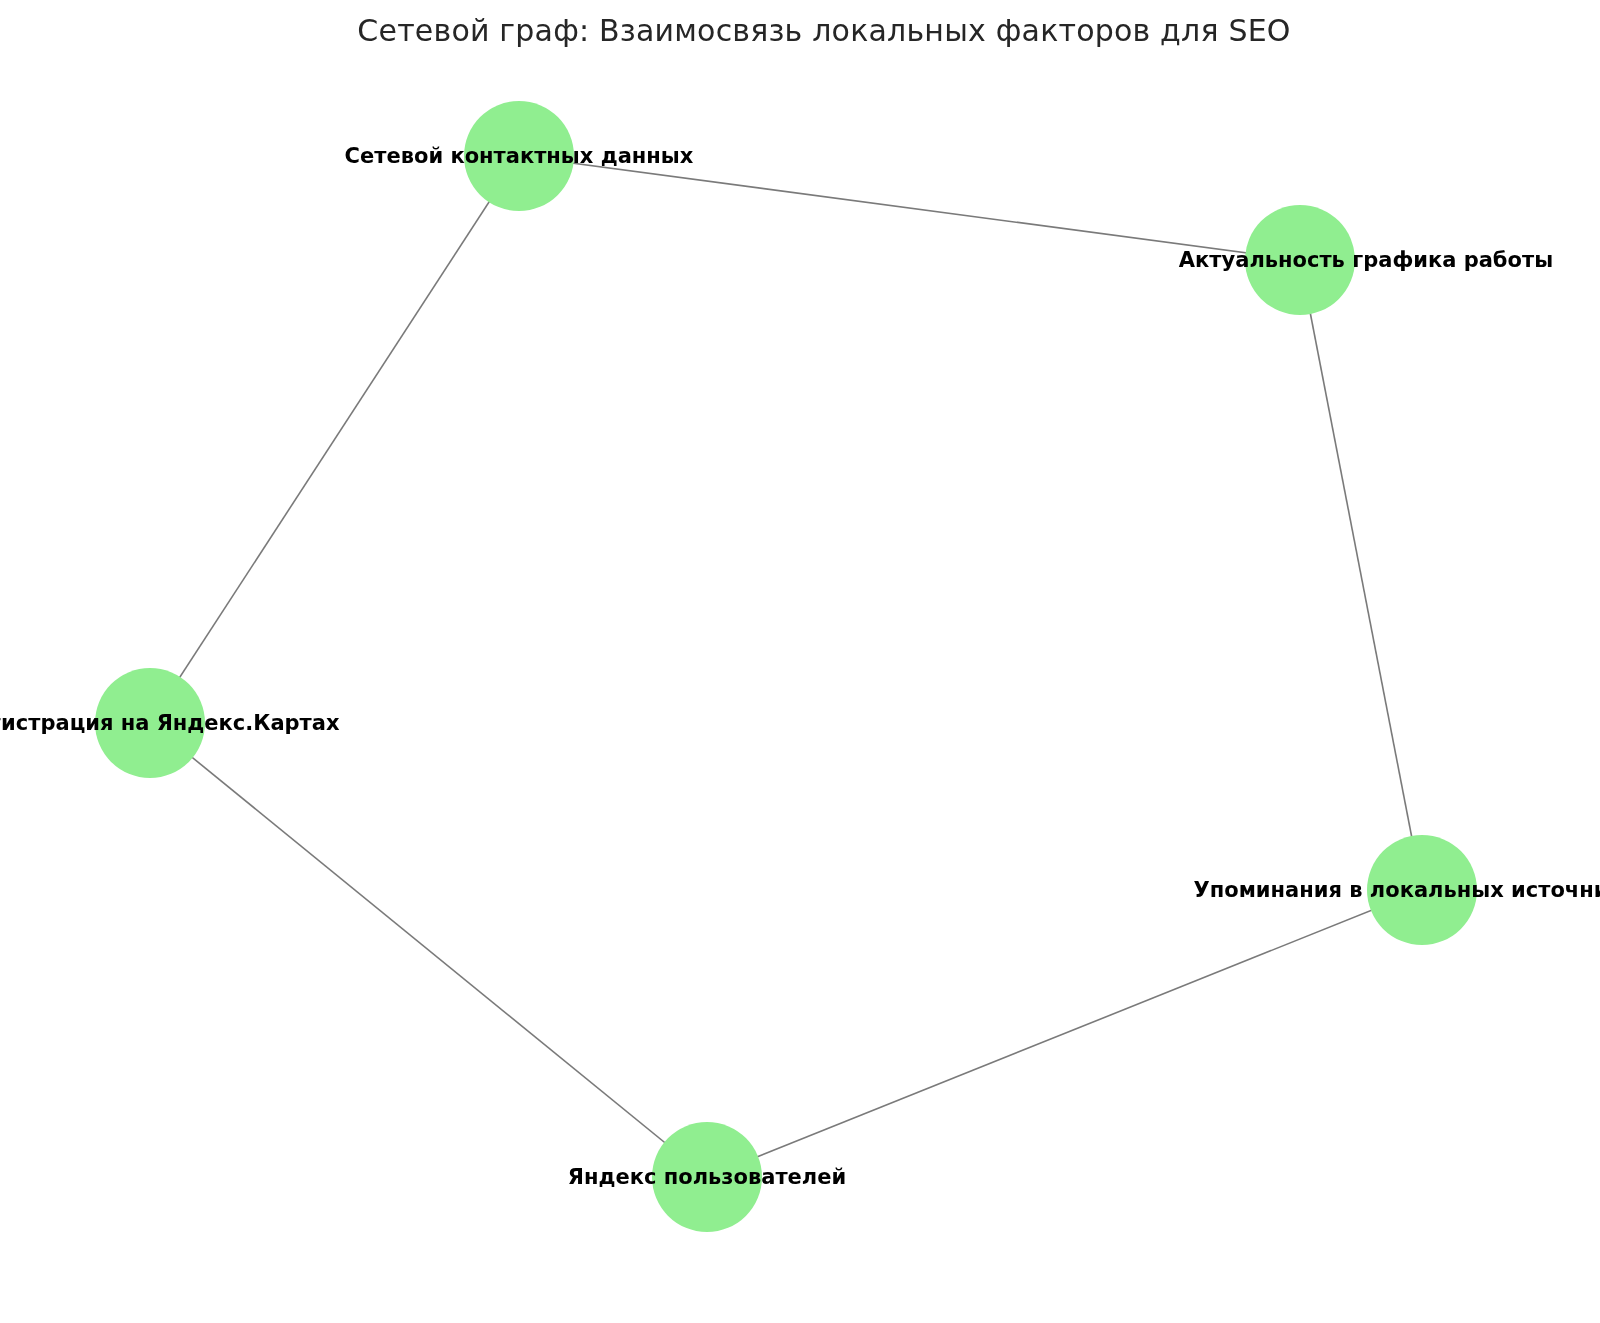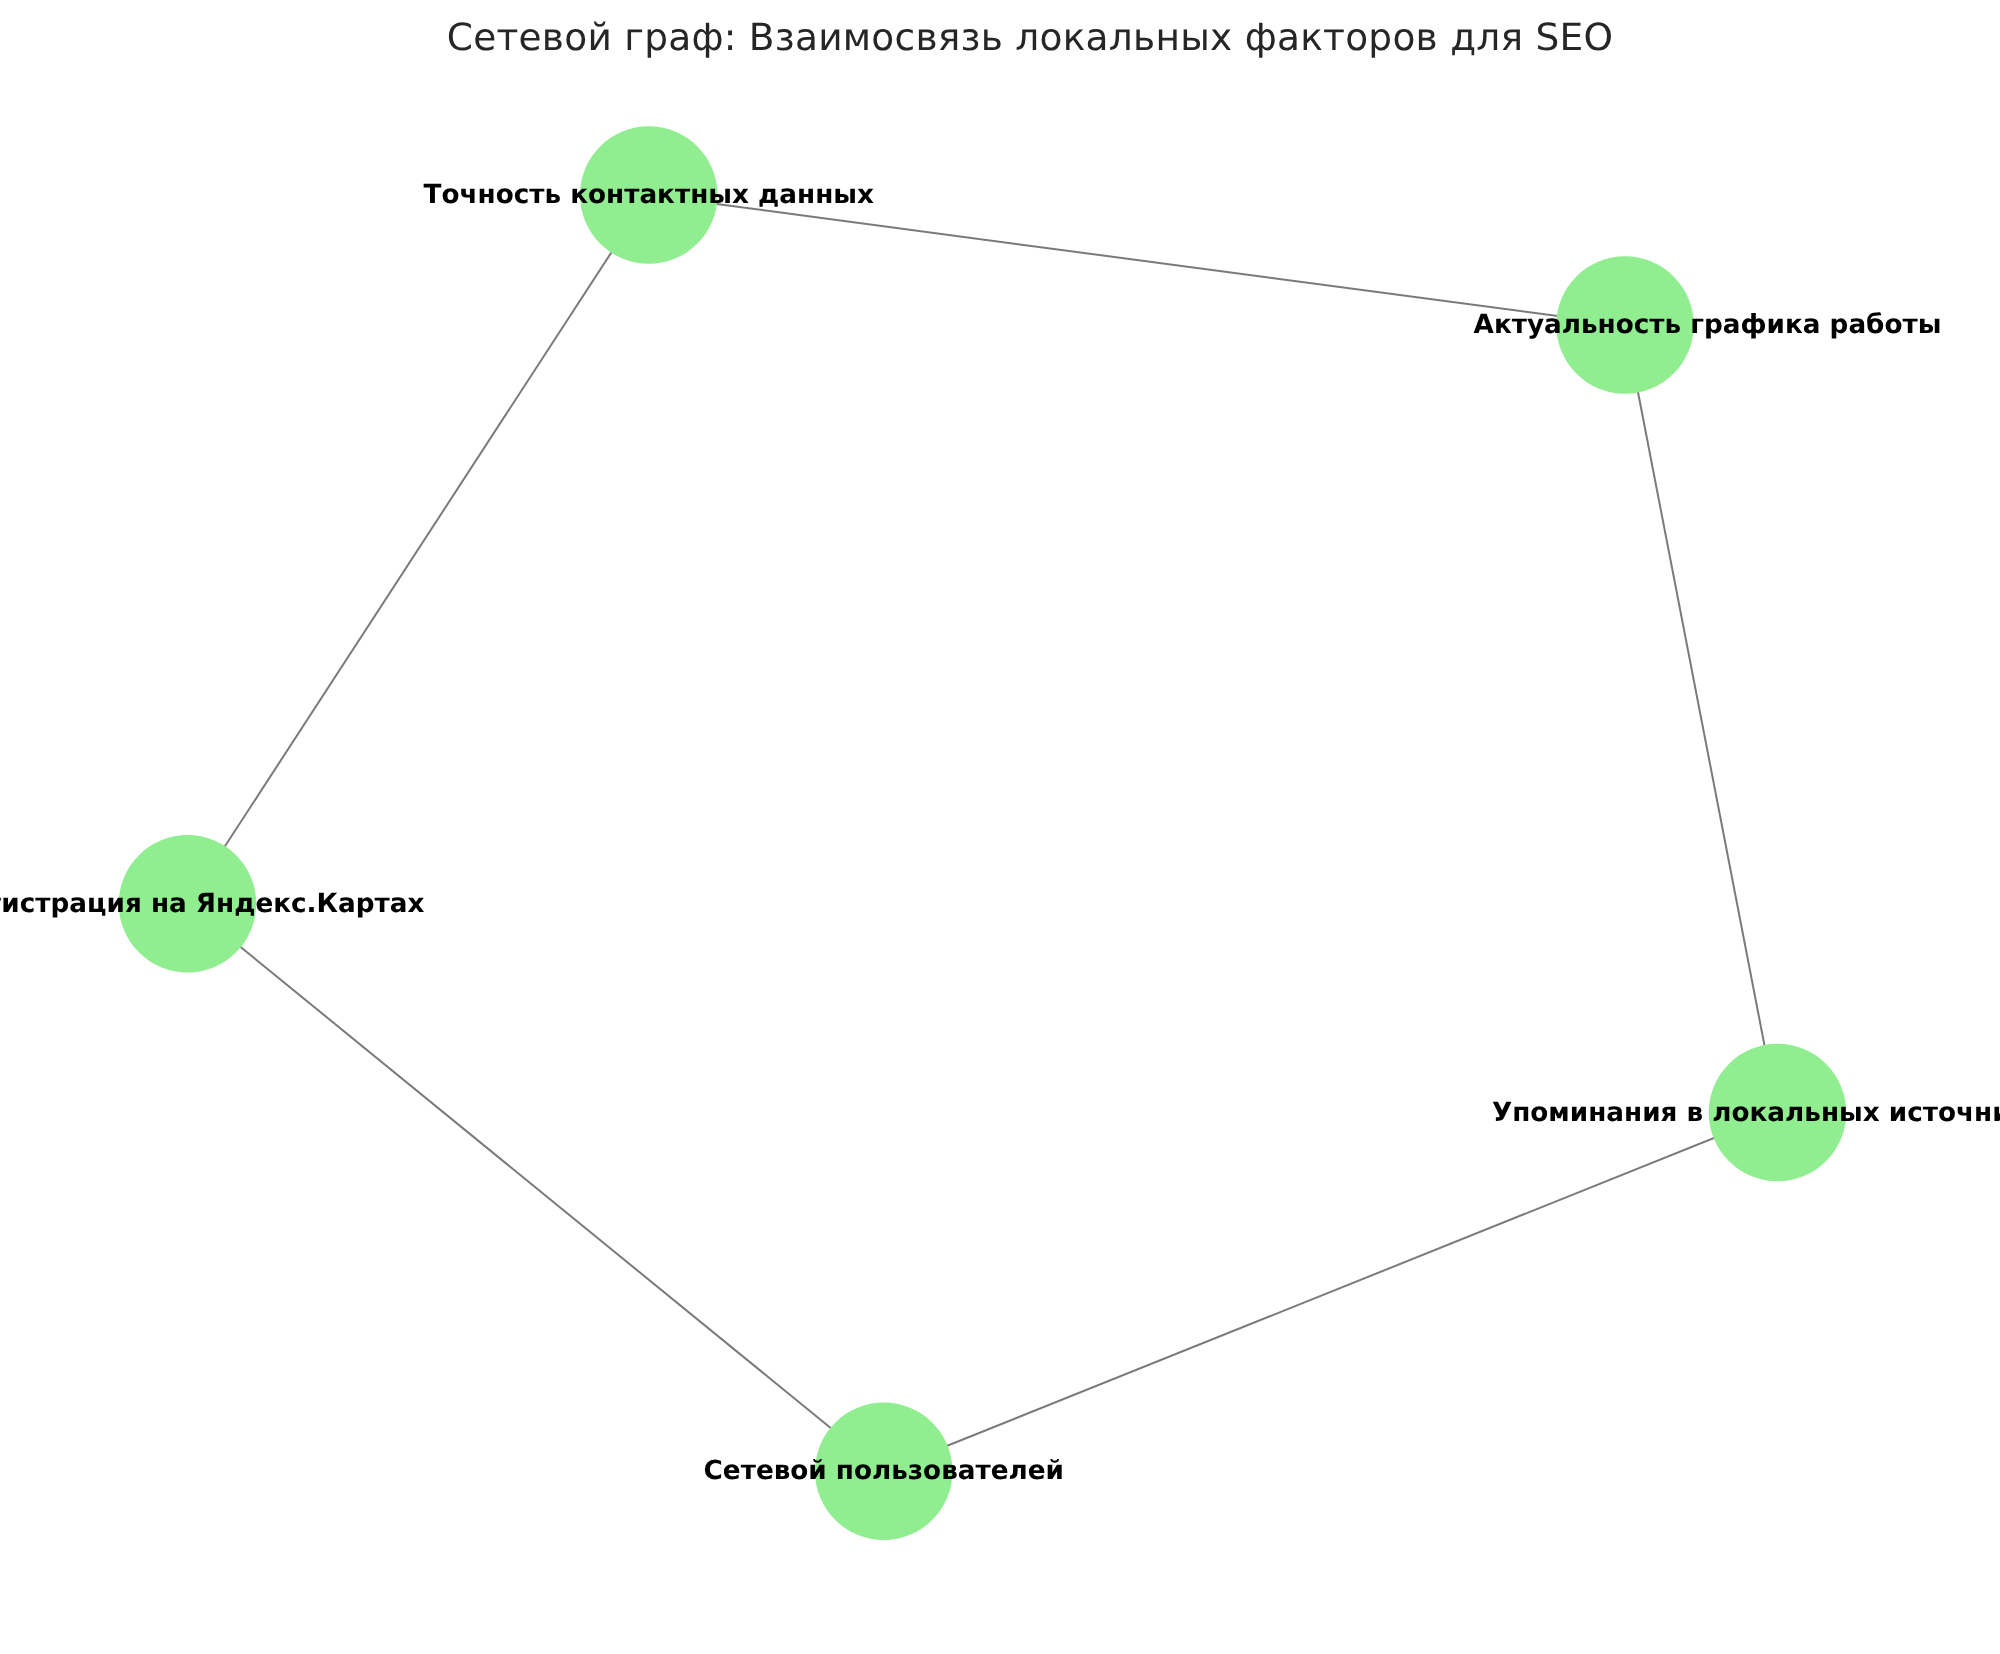--- a/index.html
+++ b/index.html
@@ -79,20 +79,20 @@
     <g id="nodes-group">
         <circle cx="519" cy="156" r="55" class="node-circle" fill="#90ee90"></circle>
         <circle cx="1300" cy="260" r="55" class="node-circle" fill="#90ee90"></circle>
         <circle cx="1422" cy="890" r="55" class="node-circle" fill="#90ee90"></circle>
         <circle cx="707" cy="1177" r="55" class="node-circle" fill="#90ee90"></circle>
         <circle cx="150" cy="723" r="55" class="node-circle" fill="#90ee90"></circle>
       </g>
   </svg>
 
   <div id="labels-layer">
-      <div class="node-label" style="left: 519px; top: 156px; color: rgb(0, 0, 0);">Точность контактных данных</div>
+      <div class="node-label" style="left: 519px; top: 156px; color: rgb(0, 0, 0);">Сетевой контактных данных</div>
       <div class="node-label" style="left: 1366px; top: 260px; color: rgb(0, 0, 0);">Актуальность графика работы</div>
       <div class="node-label" style="left: 1422px; top: 890px; color: rgb(0, 0, 0);">Упоминания в локальных источниках</div>
-      <div class="node-label" style="left: 707px; top: 1177px; color: rgb(0, 0, 0);">Сетевой пользователей</div>
+      <div class="node-label" style="left: 707px; top: 1177px; color: rgb(0, 0, 0);">Яндекс пользователей</div>
       <div class="node-label" style="left: 150px; top: 723px; color: rgb(0, 0, 0);">Регистрация на Яндекс.Картах</div>
     </div>
 
 </div>
 
 </body></html>

